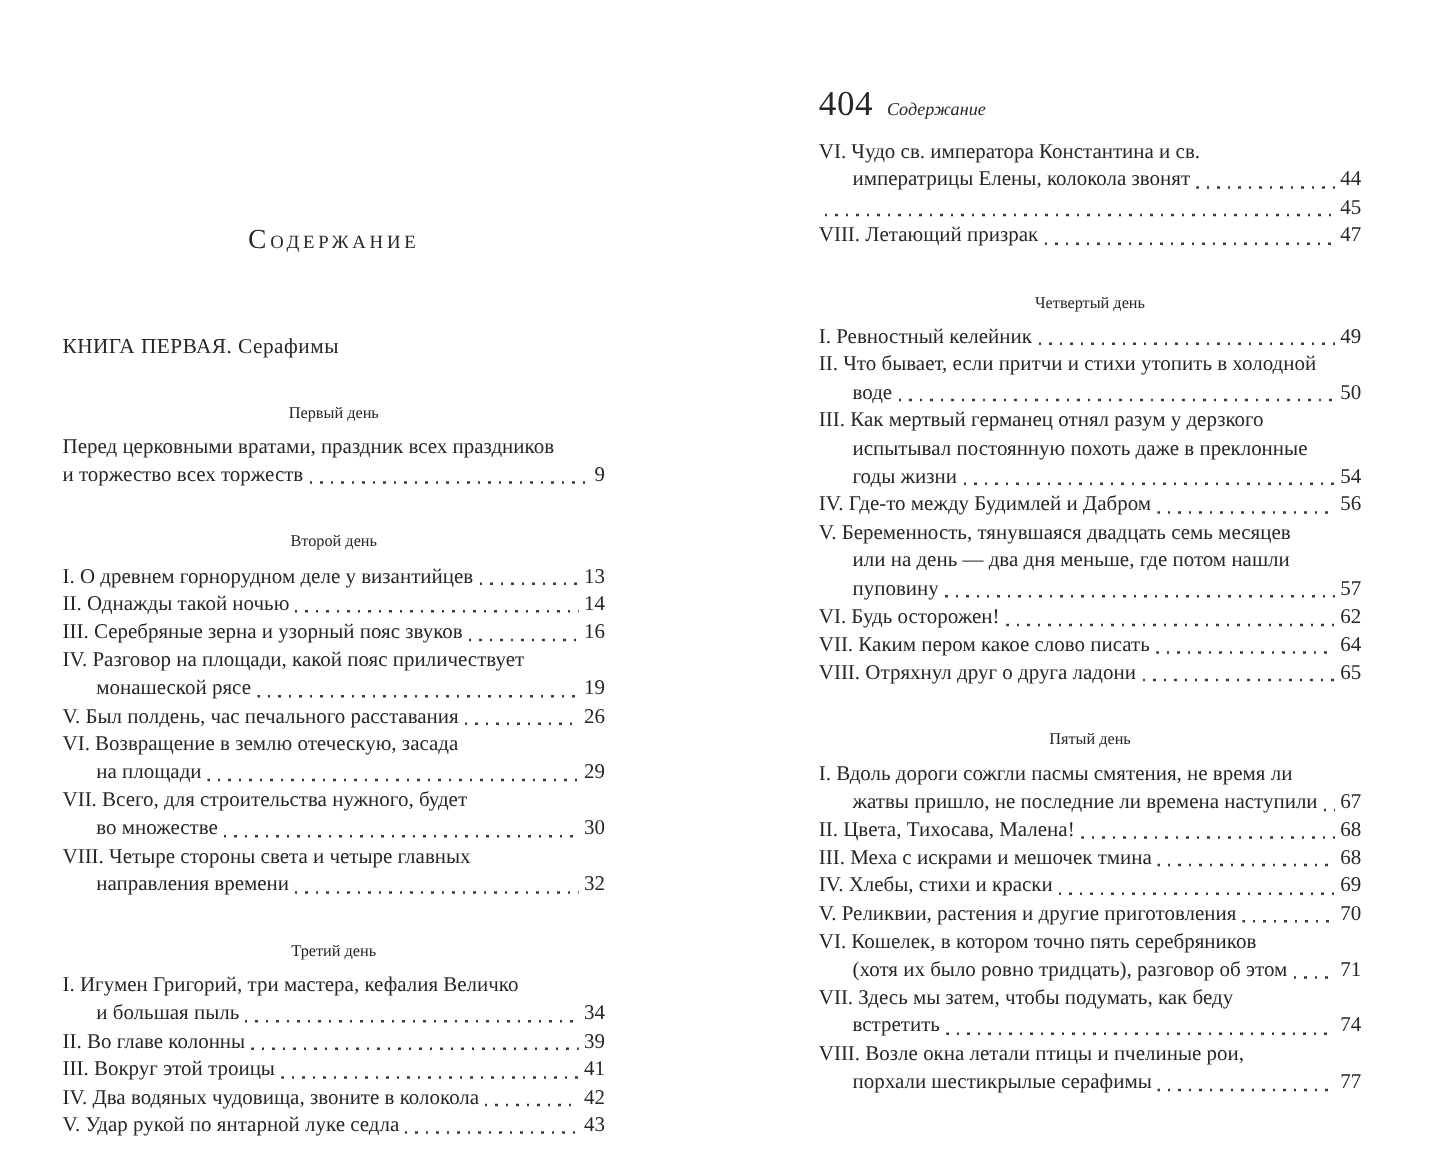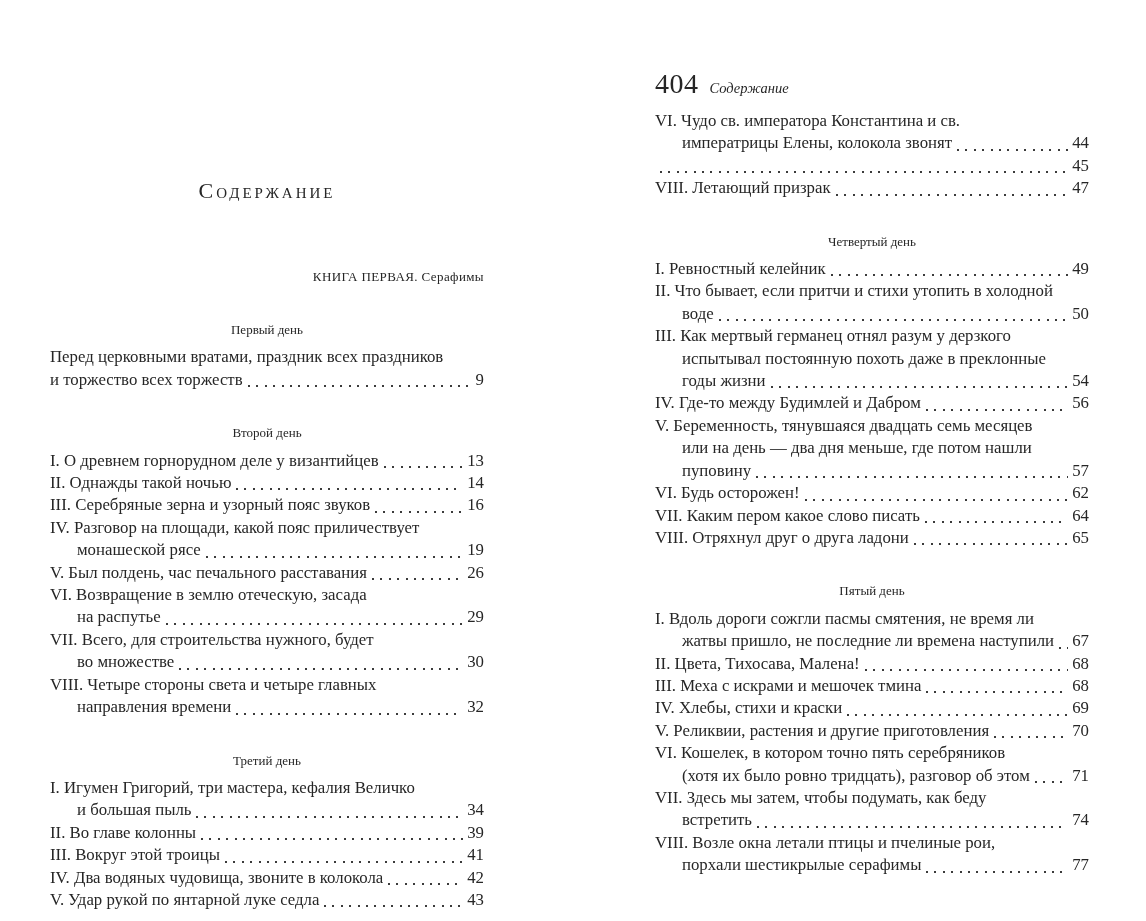--- a/index.html
+++ b/index.html
@@ -30,22 +30,22 @@
   .toc-title {
     margin-top: 166px;
     text-align: center;
     font-variant: small-caps;
     font-size: 22px;
     letter-spacing: 3px;
     line-height: 24px;
     margin-bottom: 63px;
   }
   .book-heading {
-    text-align: right;
-    font-size: 13px;
+    text-align: left;
+    font-size: 17px;
     letter-spacing: 0.4px;
     line-height: 22px;
     margin-bottom: 19px;
   }
 
   
   .running-header {
     margin-top: 56px;
     display: flex;
     align-items: baseline;
@@ -139,21 +139,21 @@
         <div class="entry">
           <div class="line last">
             <span class="txt">V. Был полдень, час печального расставания</span>
             <span class="leader"></span>
             <span class="pg">26</span>
           </div>
         </div>
         <div class="entry">
           <div class="line">VI. Возвращение в землю отеческую, засада</div>
           <div class="line cont last">
-            <span class="txt">на распутье</span>
+            <span class="txt">на площади</span>
             <span class="leader"></span>
             <span class="pg">29</span>
           </div>
         </div>
         <div class="entry">
           <div class="line">VII. Всего, для строительства нужного, будет</div>
           <div class="line cont last">
             <span class="txt">во множестве</span>
             <span class="leader"></span>
             <span class="pg">30</span>

